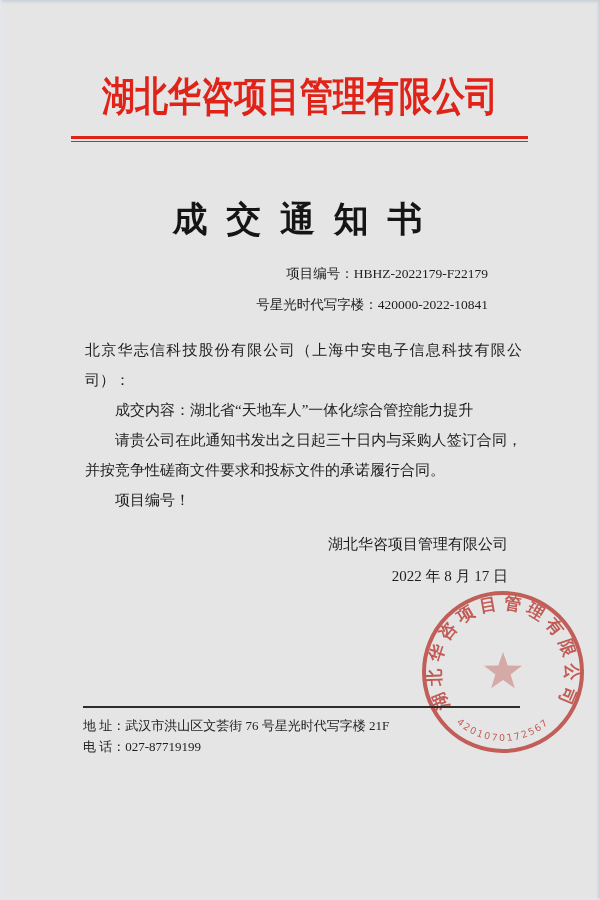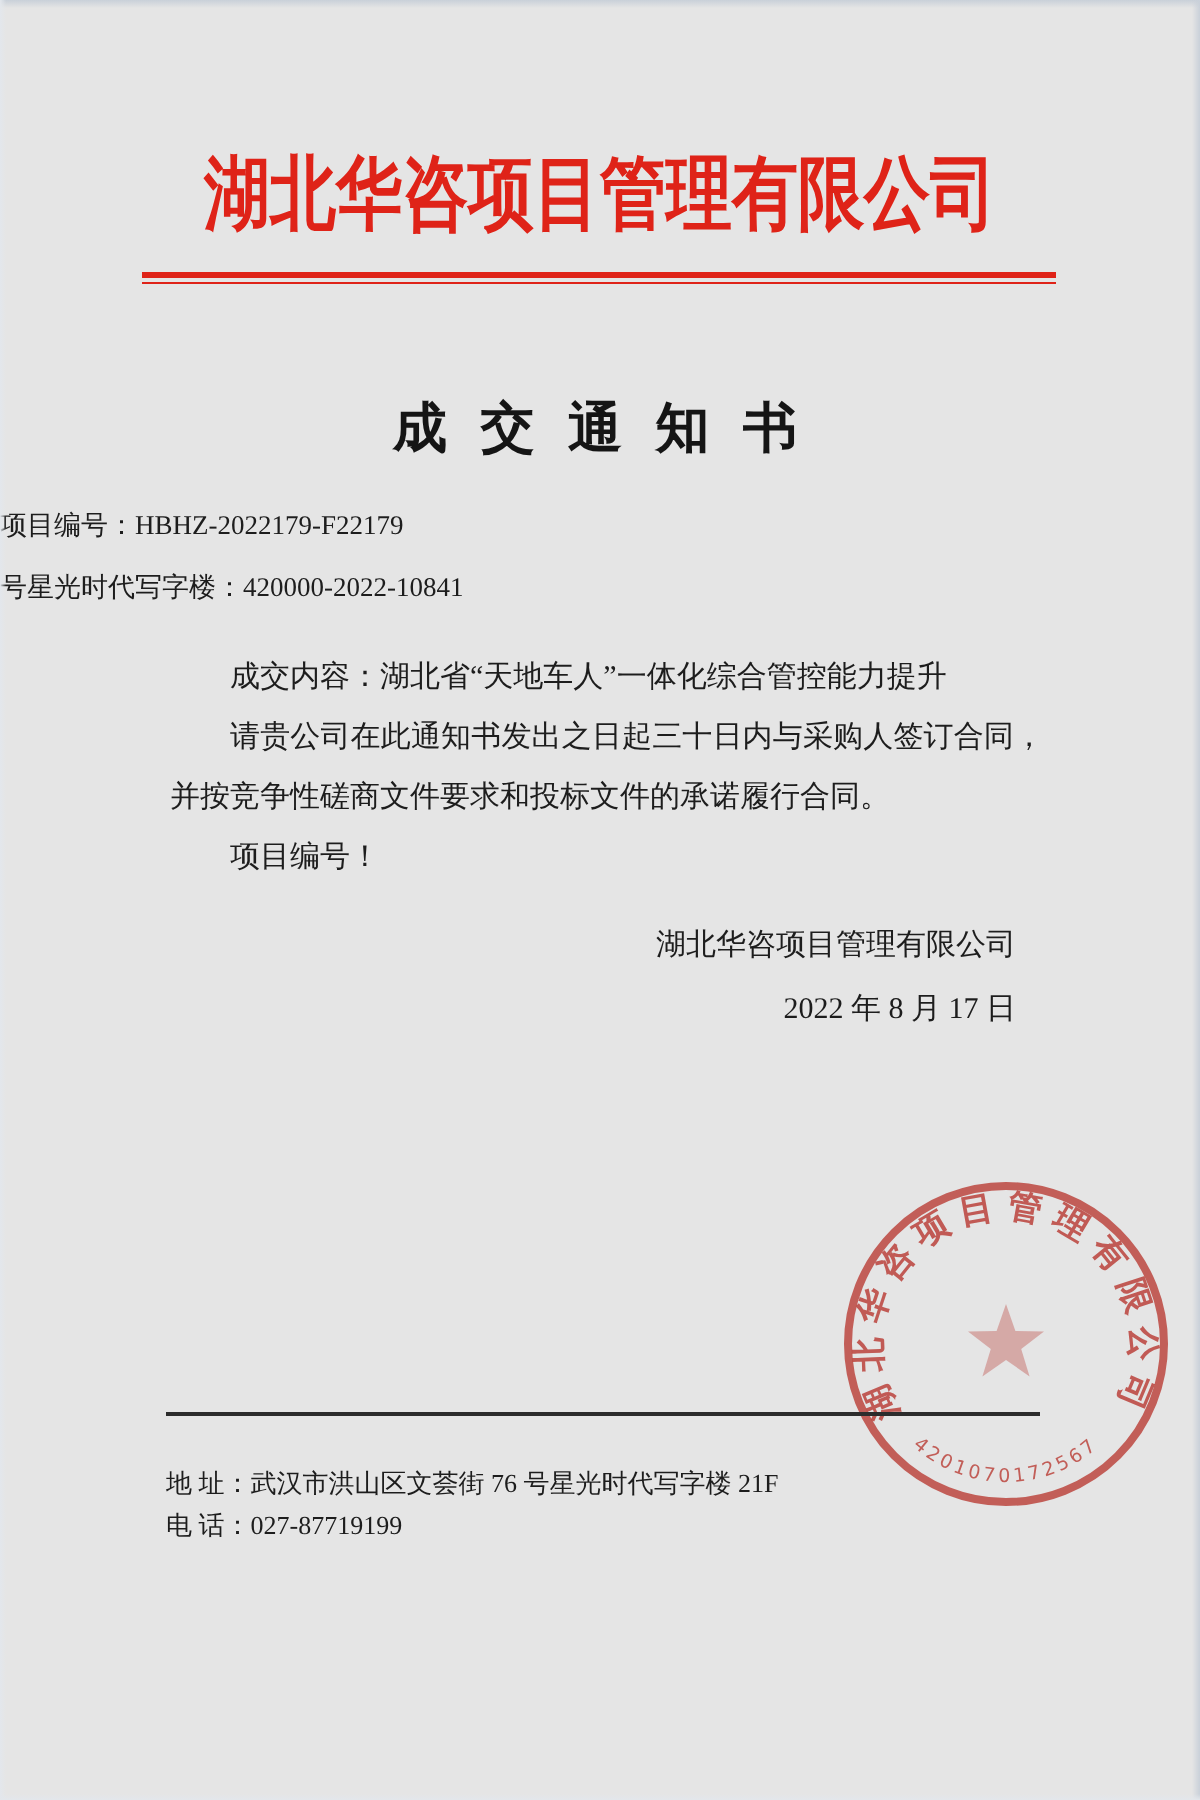--- a/index.html
+++ b/index.html
@@ -36,28 +36,28 @@
     transform:scaleY(1.22);
     transform-origin:50% 60%;
     white-space:nowrap;
   }
   .rule-thick{height:3px;background:var(--accent);margin:15px 72px 0 71px;}
   .rule-thin{height:1px;background:var(--accent);margin:2px 72px 0 71px;}
 
   .doc-title{
     margin:54px 0 0;
     text-align:center;
-    font-size:27px;
+    font-size:35px;
     font-weight:bold;
     letter-spacing:5px;
     color:#151515;
   }
   .meta{
     margin:15px 112px 0 0;
-    text-align:left;
+    text-align:right;
     font-size:13.5px;
     line-height:31px;
     white-space:nowrap;
   }
   .doc-body{
     margin:15px 78px 0 85px;
     font-size:15px;
     line-height:30px;
     text-align:justify;
   }
@@ -67,21 +67,21 @@
     margin:13px 92px 0 0;
     text-align:right;
     font-size:15px;
     line-height:32px;
     white-space:nowrap;
   }
   .doc-footer{
     position:absolute;
     left:83px;right:80px;top:706px;
     border-top:2px solid #2c2c2c;
-    padding-top:23px;
+    padding-top:7px;
     font-size:13px;
     line-height:21px;
     white-space:nowrap;
   }
   .stamp{
     position:absolute;
     left:419px;top:588px;
     width:168px;height:168px;
     mix-blend-mode:multiply;
     opacity:.85;
@@ -114,20 +114,21 @@
   <div class="meta">
     <div>
       <span>项目编号：</span><span>HBHZ-2022179-F22179</span>
     </div>
     <div>
       <span>号星光时代写字楼：</span><span>420000-2022-10841</span>
     </div>
   </div>
 
   <div class="doc-body">
+    <p>北京华志信科技股份有限公司（上海中安电子信息科技有限公司）：</p>
     <p class="indent">成交内容：湖北省“天地车人”一体化综合管控能力提升</p>
     <p class="indent">请贵公司在此通知书发出之日起三十日内与采购人签订合同，并按竞争性磋商文件要求和投标文件的承诺履行合同。</p>
     <p class="indent">项目编号！</p>
   </div>
 
   <div class="signature">
     <div>湖北华咨项目管理有限公司</div>
     <div>2022 年 8 月 17 日</div>
   </div>
 

